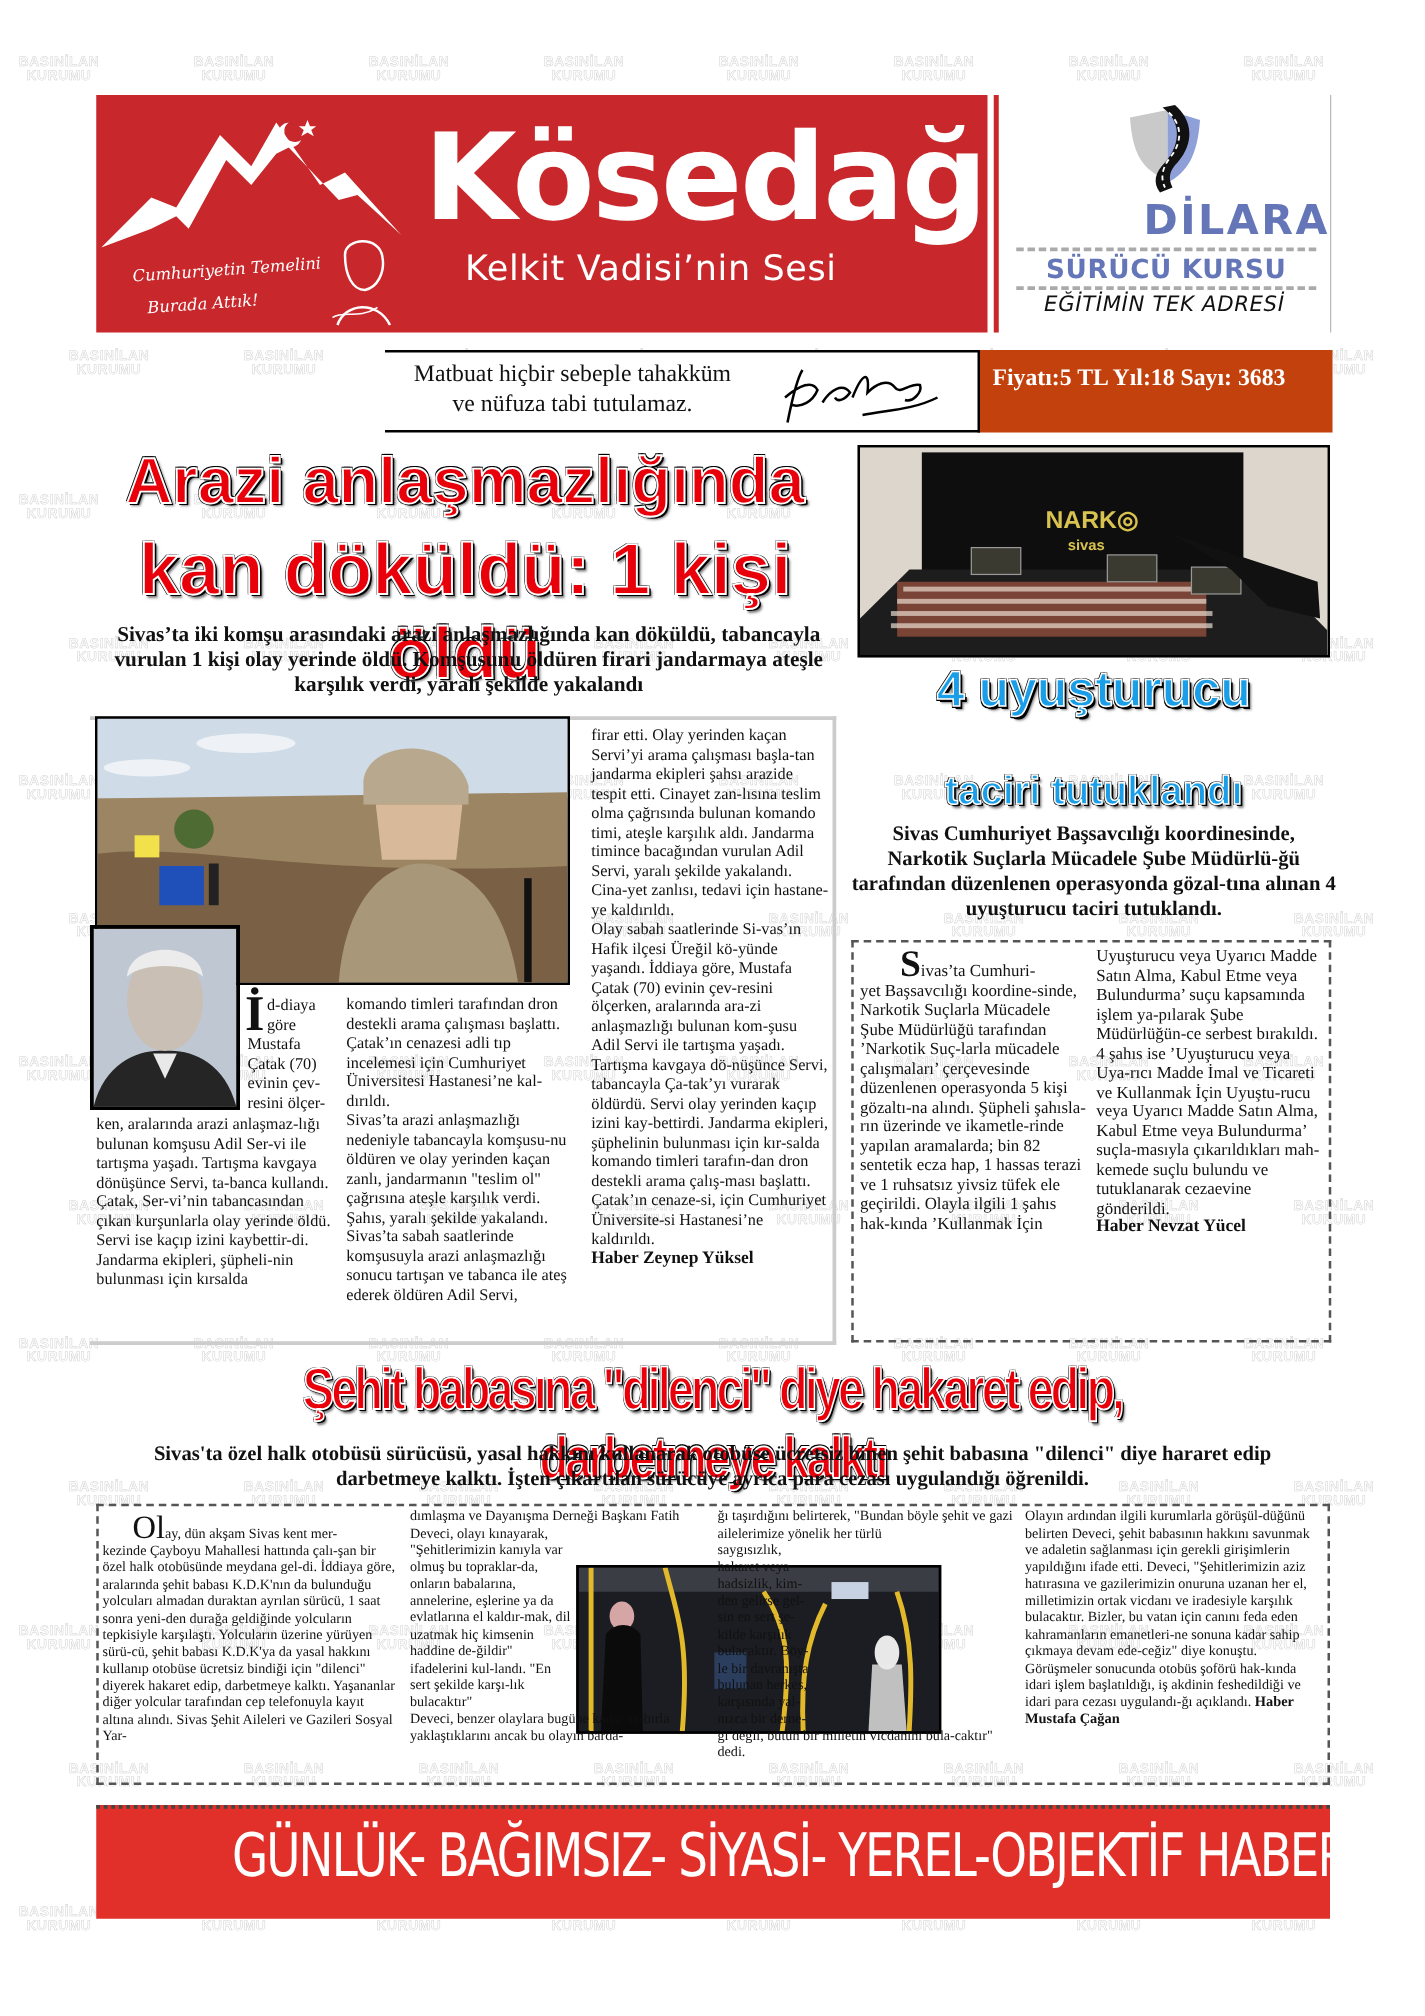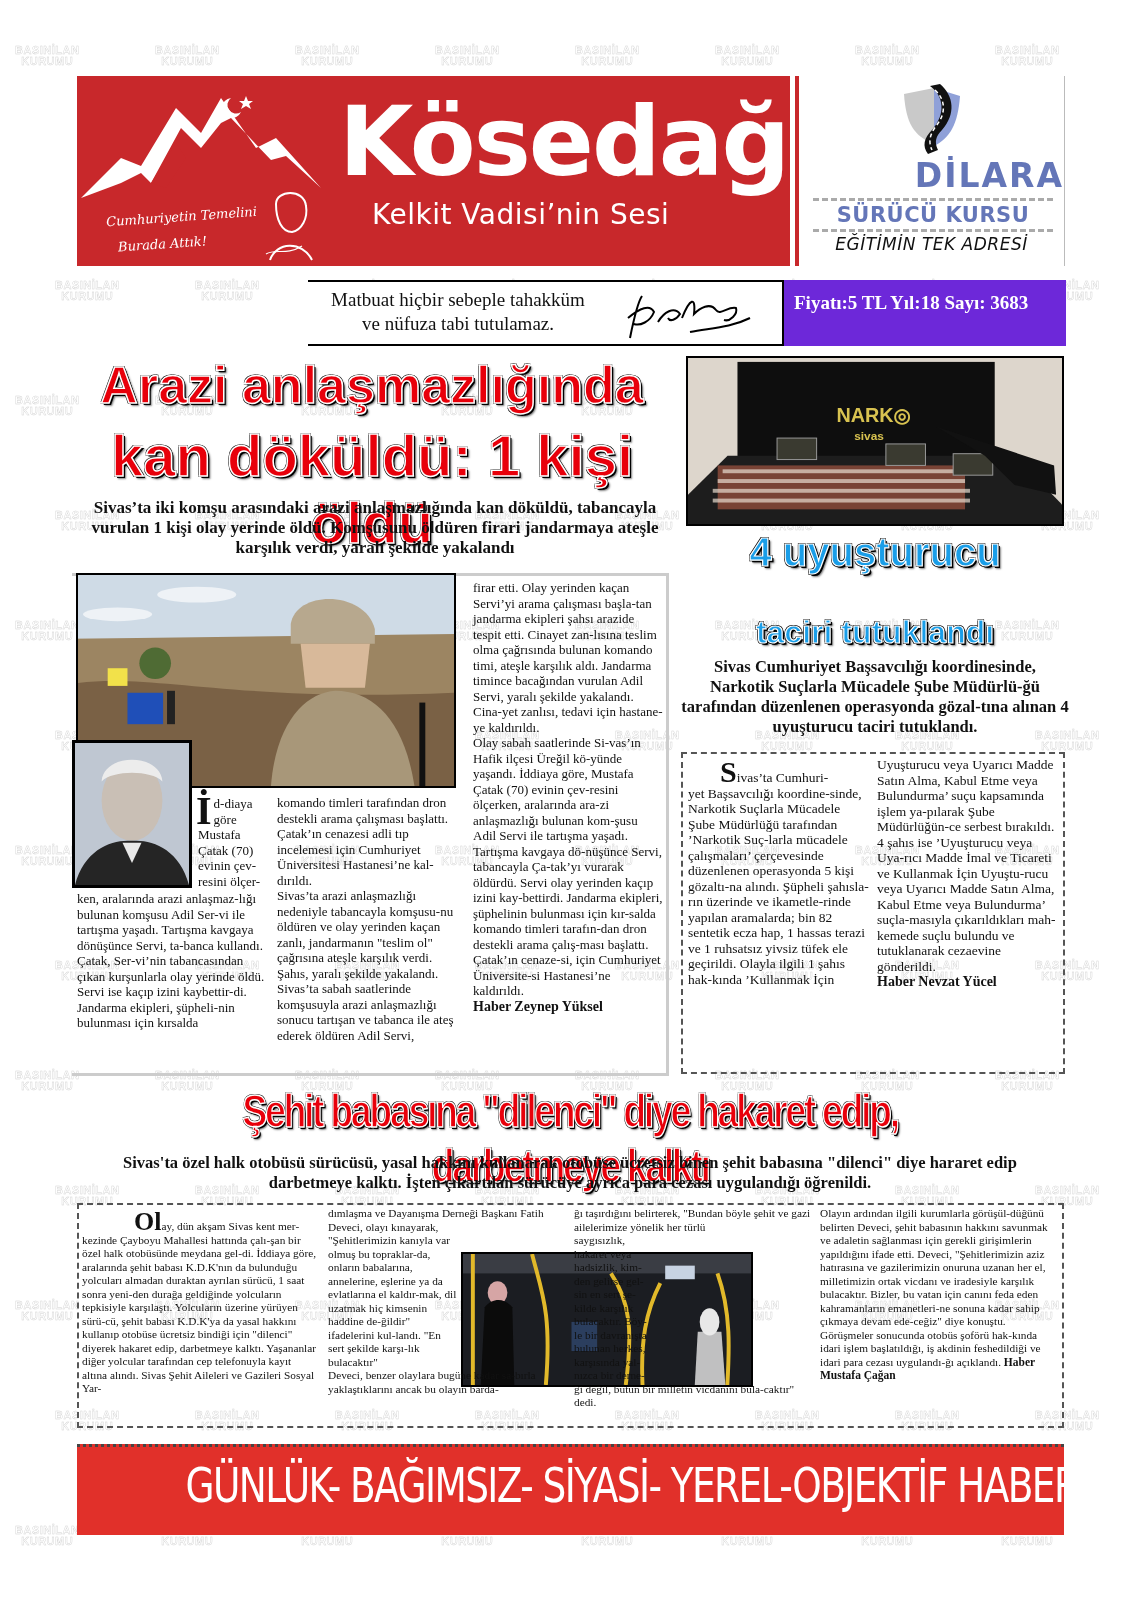--- a/index.html
+++ b/index.html
@@ -18,21 +18,21 @@
 #ad-shield{position:absolute;left:95px;top:8px;width:70px;height:72px}
 #ad-brand{position:absolute;left:0;width:100%;top:80px;text-align:right;color:#6476b8;font-family:"DejaVu Sans",sans-serif;font-weight:bold;font-size:33px;letter-spacing:2px}
 #ad-sub{position:absolute;left:0;width:100%;top:122px;text-align:center;color:#6476b8;font-family:"DejaVu Sans",sans-serif;font-weight:bold;font-size:21px;letter-spacing:.5px;border-top:3px dashed #aaa;border-bottom:3px dashed #aaa;padding:2px 0;margin:0 14px;width:240px}
 #ad-slogan{position:absolute;left:0;width:100%;top:158px;text-align:center;color:#111;font-family:"DejaVu Sans",sans-serif;font-style:italic;font-size:17px;letter-spacing:.5px}
 
 #infobar{left:73px;top:278px;width:993px;height:72px}
 #date-box{position:absolute;left:0;top:0;width:235px;height:72px;background:#000;color:#fff;font-weight:bold;font-size:24px;text-align:center;line-height:28px;padding-top:7px}
 #quote-box{position:absolute;left:235px;top:2px;width:476px;height:66px;border:2px solid #000;border-left:none;background:#fff}
 #quote{position:absolute;left:10px;top:6px;width:280px;text-align:center;font-size:19px;line-height:24px}
 #signature{position:absolute;left:312px;top:6px;width:140px;height:56px}
-#price-box{position:absolute;left:711px;top:2px;width:282px;height:66px;background:#6d28d9;color:#fff;font-weight:bold;font-size:19px;padding:12px 0 0 10px}
+#price-box{position:absolute;left:711px;top:2px;width:282px;height:66px;background:#c2410c;color:#fff;font-weight:bold;font-size:19px;padding:12px 0 0 10px}
 
 .hl-red{font-family:"Liberation Sans",sans-serif;font-weight:900;color:#e8000b;-webkit-text-stroke:1.5px #fff;text-shadow:0 0 1px #000,2px 2px 0 #000,-1px -1px 0 #000,1px -1px 0 #000,-1px 1px 0 #000,3px 3px 2px rgba(0,0,0,.5);text-align:center}
 #h1a{left:72px;top:355px;width:600px;font-size:52px}
 #h1b{left:72px;top:422px;width:600px;font-size:58px}
 .deck{font-weight:bold;text-align:center}
 #deck1{left:75px;top:498px;width:600px;font-size:17px;line-height:20px}
 #box1{left:72px;top:573px;width:597px;height:503px;border:3px solid #ccc;border-left:none}
 #photo-soldier{left:76px;top:573px;width:380px;height:215px;border:2px solid #000;background:linear-gradient(180deg,#c7d7e6 0%,#dfe7ef 25%,#a69579 32%,#8f7a5c 55%,#6b5740 100%);overflow:hidden}
 #photo-man{left:72px;top:740px;width:120px;height:148px;border:3px solid #000;background:radial-gradient(ellipse at 50% 38%,#d9d9d9 0%,#b8b8b8 30%,#8a8a8a 50%,#4a4a4a 70%,#1a1a1a 100%);overflow:hidden}
 .col{font-size:13px;line-height:15.5px;text-align:left}
@@ -53,21 +53,21 @@
 #c2b{left:877px;top:757px;width:182px;font-size:13.5px;line-height:15.5px}
 
 #h3{left:60px;top:1083px;width:1020px;font-size:47px;font-family:"Liberation Sans",sans-serif;letter-spacing:-3px;transform:scaleX(.8);transform-origin:center}
 #deck3{left:80px;top:1153px;width:980px;font-size:16.5px;line-height:20px}
 #box3{left:77px;top:1203px;width:987px;height:225px;border:2px dashed #555}
 #c3a{left:82px;top:1212px;width:235px;font-size:11.3px;line-height:13.5px}
 #c3b{left:328px;top:1207px;width:240px;font-size:11.3px;line-height:13.5px}
 #c3c{left:574px;top:1207px;width:240px;font-size:11.3px;line-height:13.5px}
 #c3d{left:820px;top:1207px;width:238px;font-size:11.3px;line-height:13.5px}
 #photo-bus{left:461px;top:1252px;width:292px;height:135px;border:2px solid #000;background:#1d1f24;overflow:hidden}
-.drop2{font-size:26px;font-weight:bold;line-height:20px;margin-left:52px}
+.drop2{font-size:26px;font-weight:normal;line-height:20px;margin-left:24px}
 
 #footer{left:77px;top:1444px;width:987px;height:91px;background:#e1302a;border-top:3px dotted #444}
 #footer-text{position:absolute;left:0;top:10px;width:100%;text-align:center;color:#fff;font-family:"DejaVu Sans",sans-serif;font-size:48px;letter-spacing:-2px;transform:scaleX(.78);white-space:nowrap}
 </style>
 </head>
 <body>
 
 <div id="wm-layer">
     <div class="wm" style="left: 15px; top: 45px;">
       <div>BASINİLAN</div>

